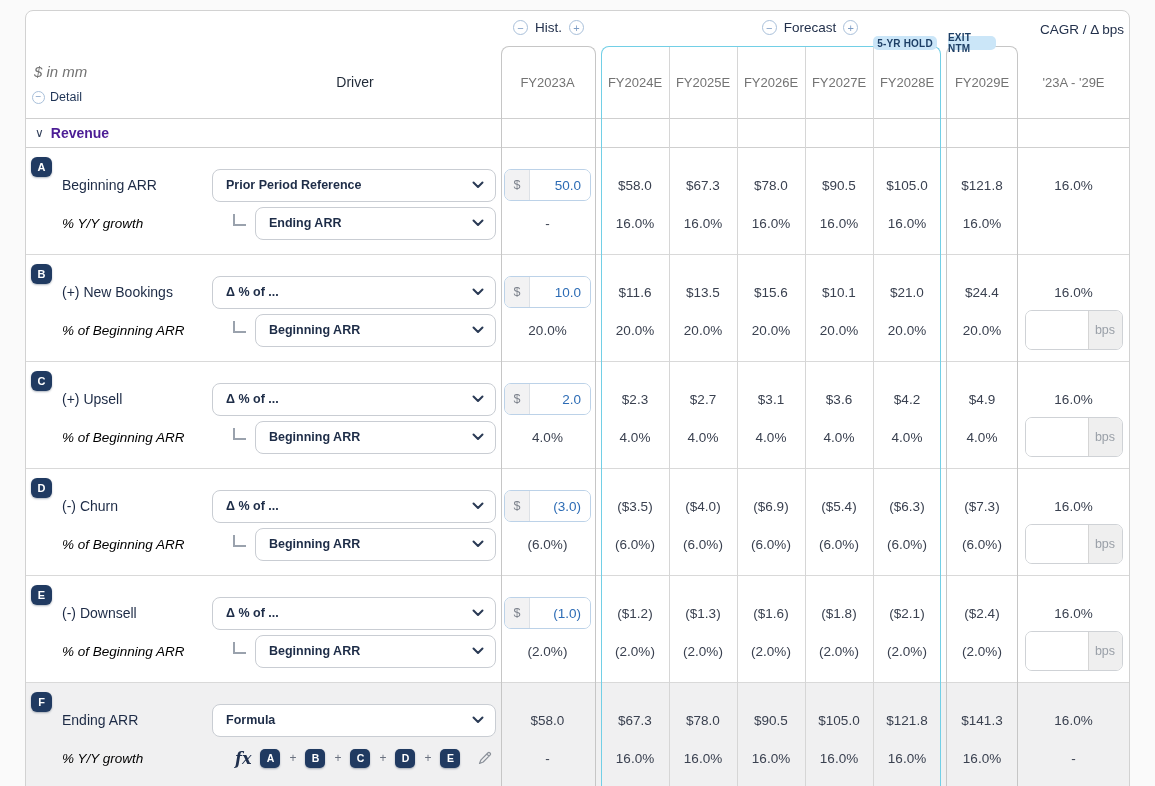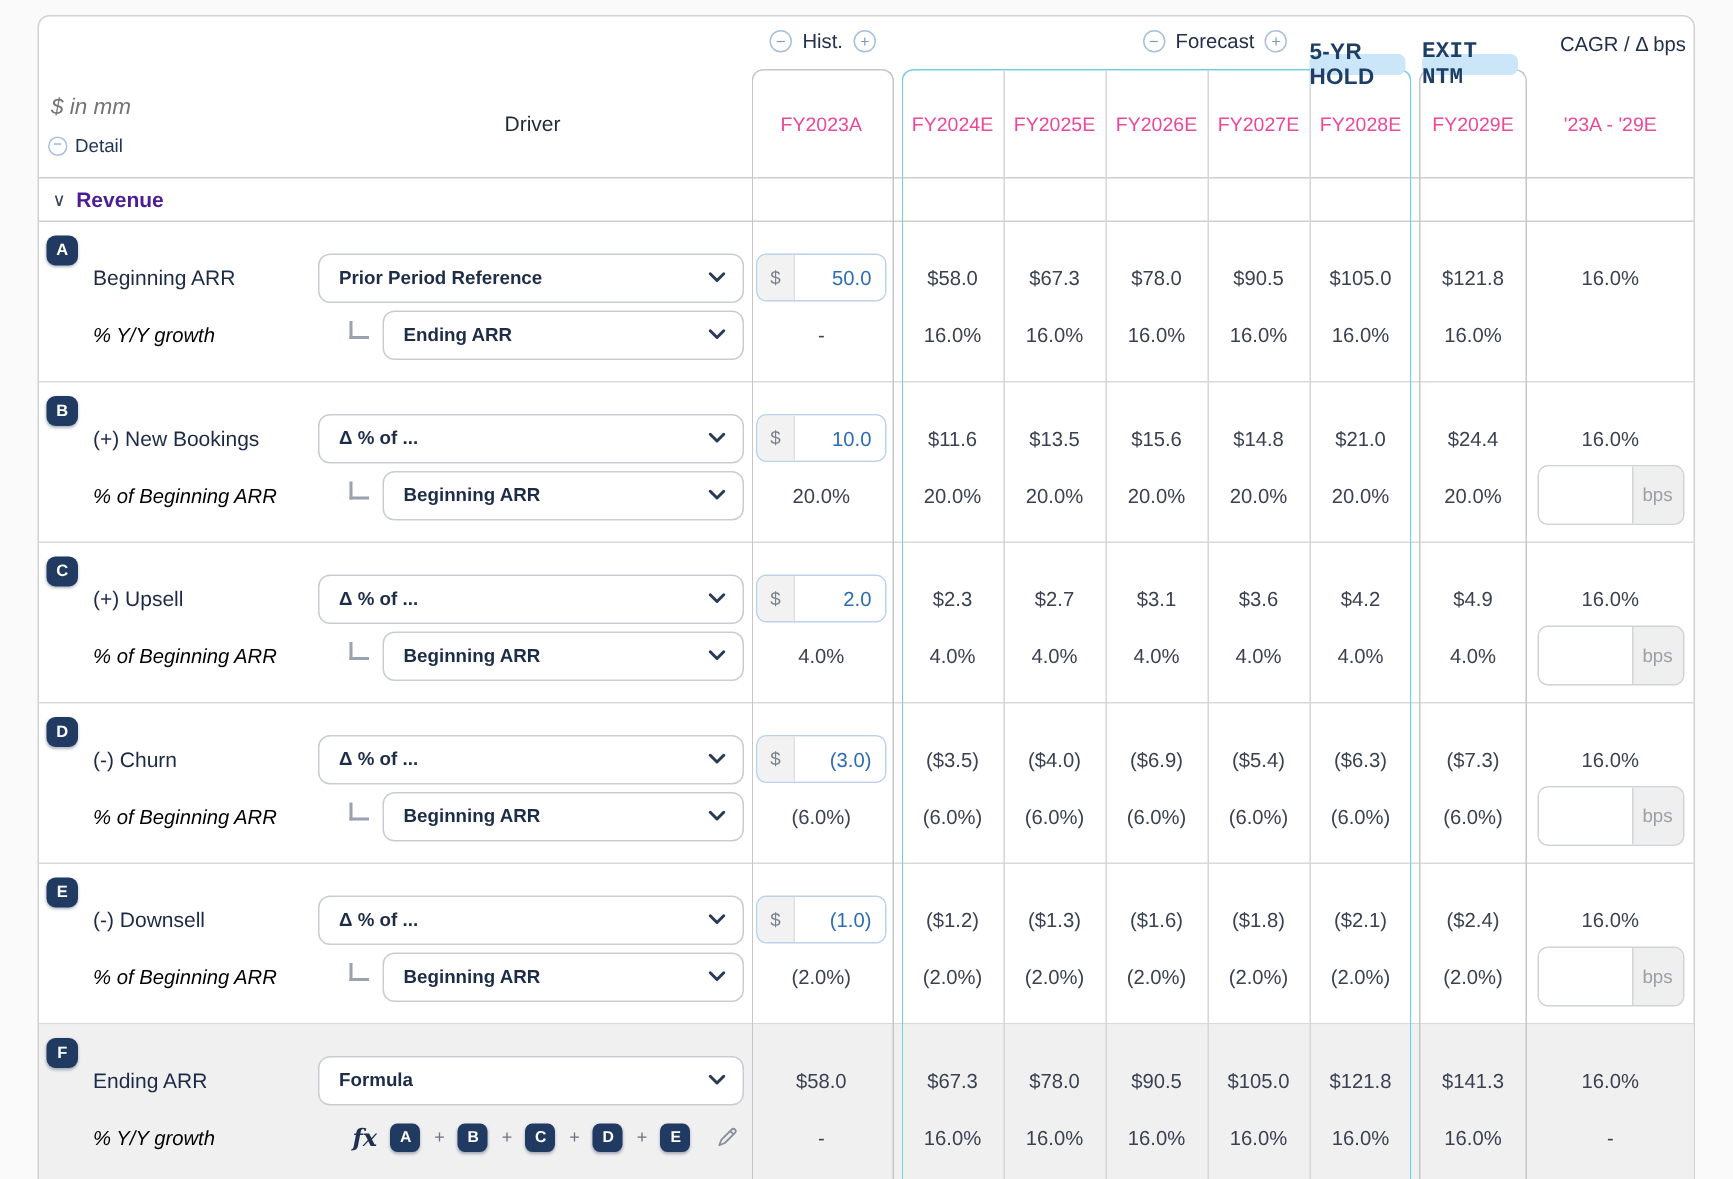--- a/index.html
+++ b/index.html
@@ -20,33 +20,33 @@
   .range-ctrl { position:absolute; display:flex; align-items:center; gap:7px;
     font-size:13.5px; color:#22304b; top:9px; }
   .ctrl-hist { left:475px; width:95px; justify-content:center; }
   .ctrl-forecast { left:669px; width:230px; justify-content:center; }
   .circle-icon { width:15px; height:15px; border-radius:50%; border:1px solid #a9c0da;
     color:#7d9cc4; font-size:11px; line-height:12px; display:flex; align-items:center;
     justify-content:center; cursor:pointer; }
   .cagr-head { position:absolute; left:958px; width:140px; top:11px; text-align:right;
     font-size:13.5px; color:#22304b; }
   .mini-badge { position:absolute; top:25px; height:14px; background:#cbe6f8; color:#1d3f66;
-    font-size:15px; font-weight:bold; border-radius:5px; display:flex; align-items:center;
+    font-size:10px; font-weight:bold; border-radius:5px; display:flex; align-items:center;
     justify-content:center; letter-spacing:.2px; z-index:6; }
   .badge-hold { left:847px; width:64px; }
-  .badge-exit { left:922px; width:64px;font-family:Liberation Mono, monospace; }
+  .badge-exit { left:922px; width:48px; }
 
   .header-main { position:relative; height:73px; border-bottom:1px solid #cfcfcf; }
   .units { position:absolute; left:8px; top:17px; font-style:italic; font-size:15px; color:#737373; }
   .detail-ctrl { position:absolute; left:6px; top:44px; display:flex; align-items:center;
     gap:5px; font-size:12.5px; color:#1e3355; cursor:pointer; }
   .detail-ctrl .circle-icon { width:13px; height:13px; font-size:10px; }
   .header-cols { position:absolute; inset:0; display:grid;
     grid-template-columns:185px 288px 97px 5px 68px 68px 68px 68px 68px 5px 72px 111px; }
-  .hc { display:flex; align-items:center; justify-content:center; font-size:13px; color:#ec4899; }
+  .hc { display:flex; align-items:center; justify-content:center; font-size:13px; color:#737373; }
   .hc-driver { font-size:14px; color:#1f2937; }
 
   .revenue-row { height:29px; border-bottom:1px solid #cfcfcf; display:flex;
     align-items:center; padding-left:9px; gap:7px; }
   .rev-chev { font-size:12px; color:#33415c; cursor:pointer; }
   .rev-title { font-size:14px; font-weight:bold; color:#4c1d95; }
 
   
   .row { position:relative; display:grid;
     grid-template-columns:185px 288px 97px 5px 68px 68px 68px 68px 68px 5px 72px 111px;
@@ -253,21 +253,21 @@
       </div>
     <div class="cell">
         <div class="l1 val">$13.5</div>
         <div class="l2 pct">20.0%</div>
       </div>
     <div class="cell">
         <div class="l1 val">$15.6</div>
         <div class="l2 pct">20.0%</div>
       </div>
     <div class="cell">
-        <div class="l1 val">$14.8</div>
+        <div class="l1 val">$10.1</div>
         <div class="l2 pct">20.0%</div>
       </div>
     <div class="cell">
         <div class="l1 val">$21.0</div>
         <div class="l2 pct">20.0%</div>
       </div>
     <div></div>
     <div class="cell">
         <div class="l1 val">$24.4</div>
         <div class="l2 pct">20.0%</div>

